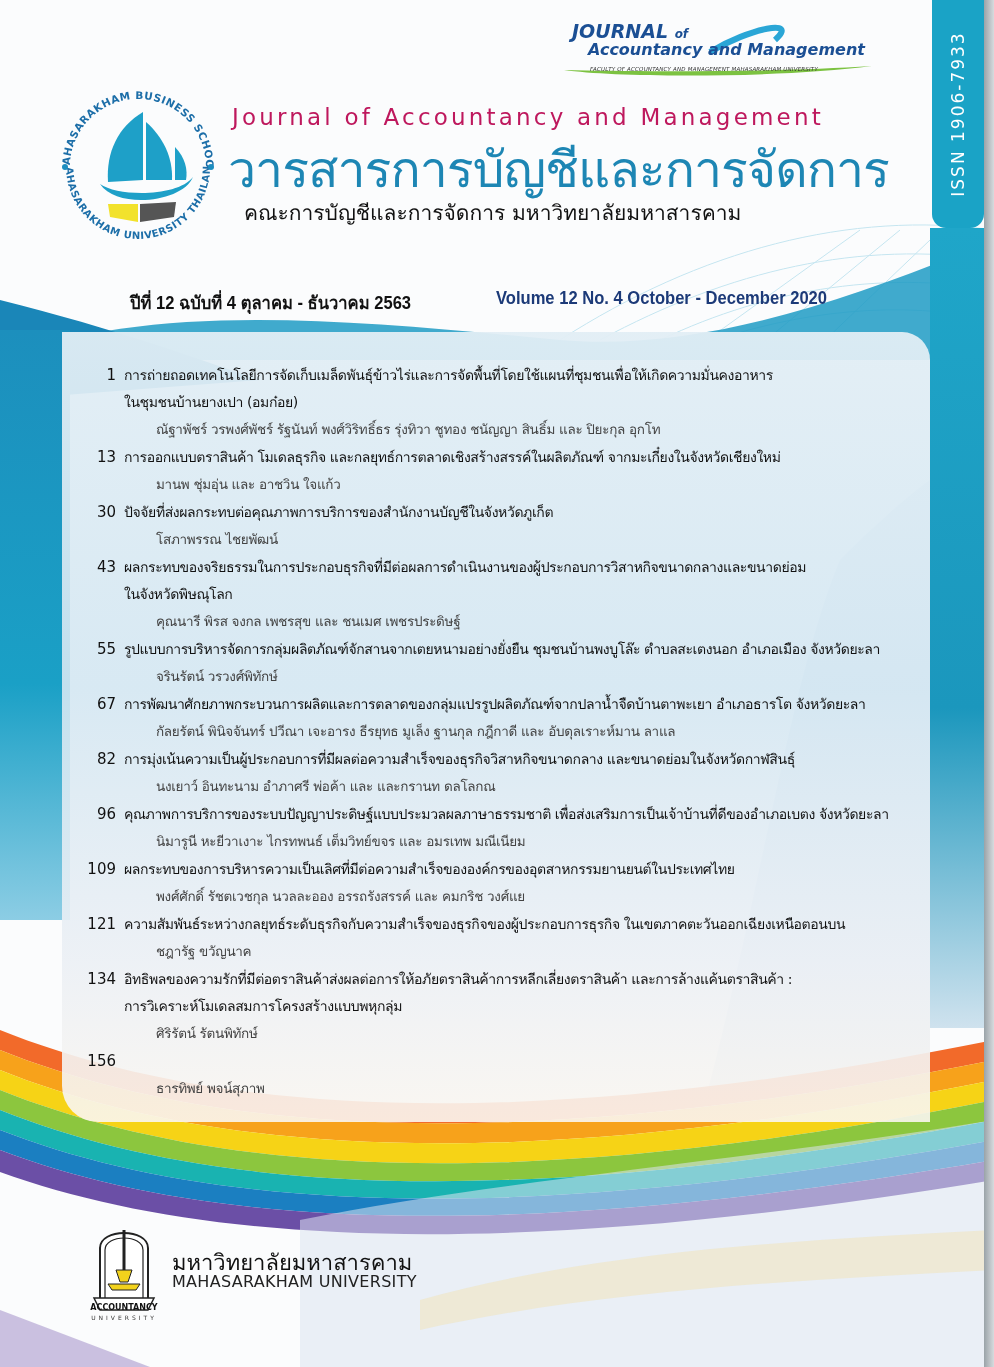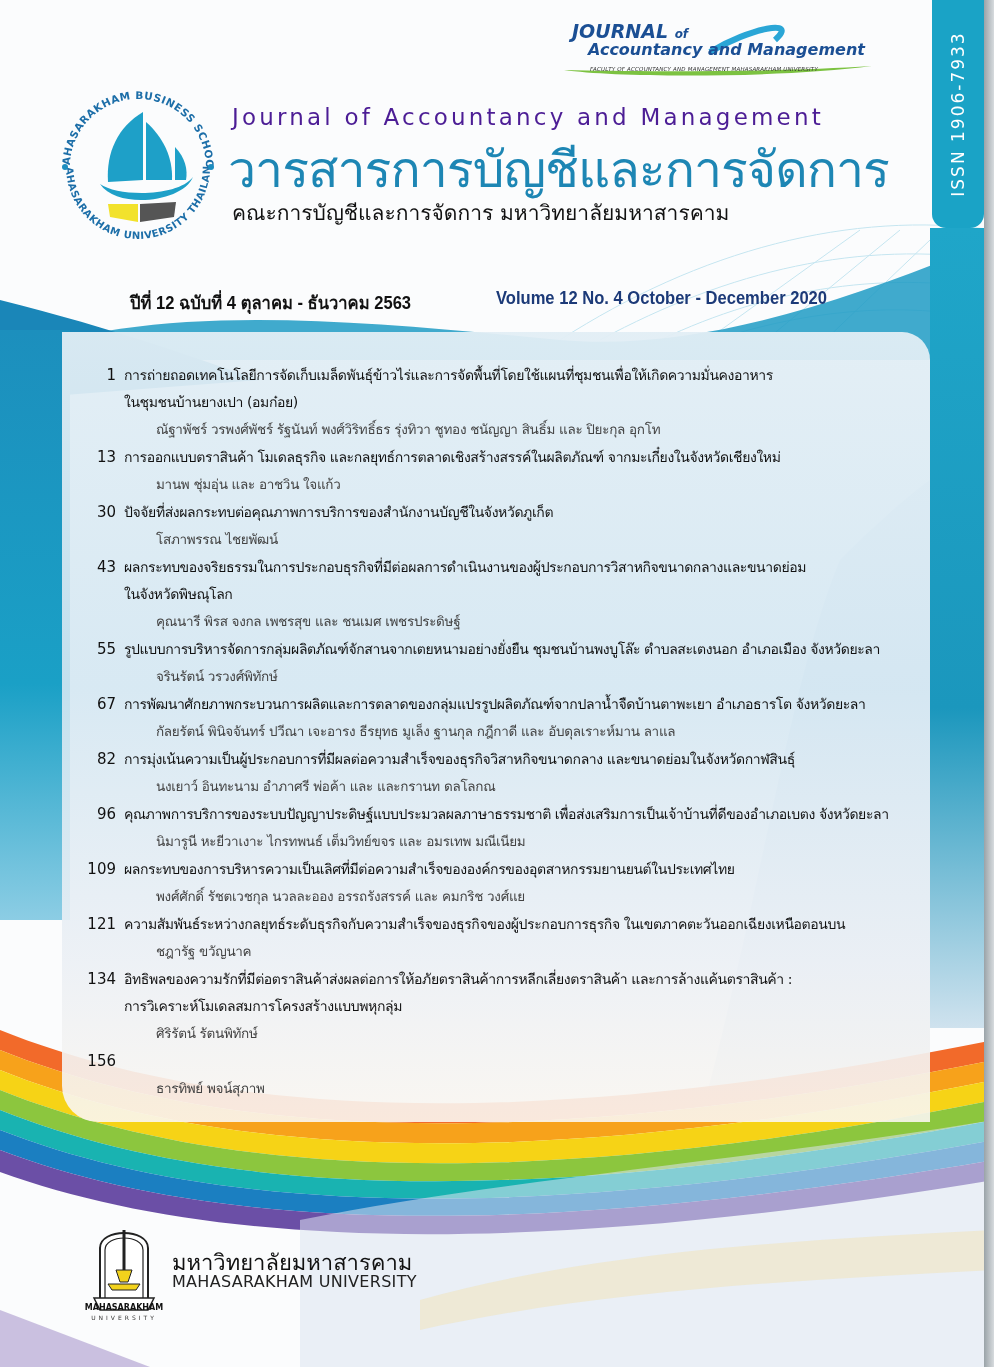--- a/index.html
+++ b/index.html
@@ -14,23 +14,23 @@
 
   .jam-logo { position:absolute; left:560px; top:18px; width:320px; height:62px; }
   .jam-logo .l1 { position:absolute; left:12px; top:2px; font-family:"DejaVu Sans", sans-serif; font-weight:bold; font-style:italic; font-size:19px; color:#1b4f94; }
   .jam-logo .l1 small { font-size:12px; color:#1b4f94;text-align:right; }
   .jam-logo .l2 { position:absolute; left:28px; top:22px; font-family:"DejaVu Sans", sans-serif; font-weight:bold; font-style:italic; font-size:16px; color:#1b4f94; }
   .jam-logo .l3 { position:absolute; left:30px; top:48px; font-family:"DejaVu Sans", sans-serif; font-style:italic; font-size:5.5px; color:#333; letter-spacing:0.2px; }
   .jam-logo .swoosh { position:absolute; left:0; top:0; width:320px; height:62px; }
 
   .school-logo { position:absolute; left:48px; top:72px; width:180px; height:178px; }
 
-  .title-en { position:absolute; left:232px; top:104px; font-family:"DejaVu Sans", sans-serif; font-size:23px; letter-spacing:3.2px; color:#4c1d95; }
+  .title-en { position:absolute; left:232px; top:104px; font-family:"DejaVu Sans", sans-serif; font-size:23px; letter-spacing:3.2px; color:#be185d; }
   .title-th { position:absolute; left:228px; top:130px; font-family:"DejaVu Sans", sans-serif; font-weight:200; font-size:50px; color:#1d86b4; letter-spacing:-1px; }
-  .faculty { position:absolute; left:232px; top:196px; font-family:"DejaVu Sans", sans-serif; font-size:21px; color:#111; }
+  .faculty { position:absolute; left:244px; top:196px; font-family:"DejaVu Sans", sans-serif; font-size:21px; color:#111; }
   .issue-th { position:absolute; left:130px; top:288px; font-family:"Liberation Sans", sans-serif; font-weight:bold; font-size:18px; color:#111; transform:scaleX(0.92); transform-origin:left; }
   .issue-en { position:absolute; left:496px; top:288px; font-family:"Liberation Sans", sans-serif; font-weight:bold; font-size:18px; color:#1c3a78; transform:scaleX(0.92); transform-origin:left; }
 
   .toc-box { position:absolute; left:62px; top:332px; width:868px; height:790px; border-radius:0 28px 0 36px; background:linear-gradient(180deg, rgba(226,238,245,0.95) 0%, rgba(212,231,242,0.9) 45%, rgba(236,240,245,0.92) 80%, rgba(250,246,240,0.9) 100%); }
   .toc { position:absolute; left:86px; top:362px; width:840px; }
   .toc-item { position:relative; margin-bottom:1px; }
   .toc-title-row { display:flex; }
   .toc-page { width:30px; text-align:right; padding-right:8px; font-family:"DejaVu Sans", sans-serif; font-size:15px; color:#111; flex-shrink:0; }
   .toc-title { font-family:"DejaVu Sans", sans-serif; font-size:14px; color:#111; line-height:27px; letter-spacing:-0.4px; }
   .toc-page { line-height:27px; }
@@ -221,16 +221,16 @@
 </div>
 
 <svg class="msu-logo" viewBox="0 0 76 106">
   <path d="M14 82 L 14 30 C 14 10, 62 10, 62 30 L 62 82" fill="#fff" stroke="#222" stroke-width="2"></path>
   <path d="M19 80 L 19 32 C 19 16, 57 16, 57 32 L 57 80" fill="none" stroke="#222" stroke-width="1.2"></path>
   <rect x="36.5" y="12" width="3" height="40" fill="#222"></rect>
   <path d="M30 52 L 46 52 L 42 64 L 34 64 Z" fill="#f2d21c" stroke="#222" stroke-width="1"></path>
   <path d="M22 66 L 54 66 L 50 72 L 26 72 Z" fill="#f2d21c" stroke="#222" stroke-width="1"></path>
   <path d="M8 80 L 68 80 L 62 92 L 14 92 Z" fill="#fff" stroke="#222" stroke-width="1.5"></path>
 </svg>
-<div class="msu-cap1">MAHASARAKHAM</div>
+<div class="msu-cap1">ACCOUNTANCY</div>
 <div class="msu-cap2">UNIVERSITY</div>
 <div class="msu-name-th">มหาวิทยาลัยมหาสารคาม</div>
 <div class="msu-name-en">MAHASARAKHAM UNIVERSITY</div>
 
 </body></html>

